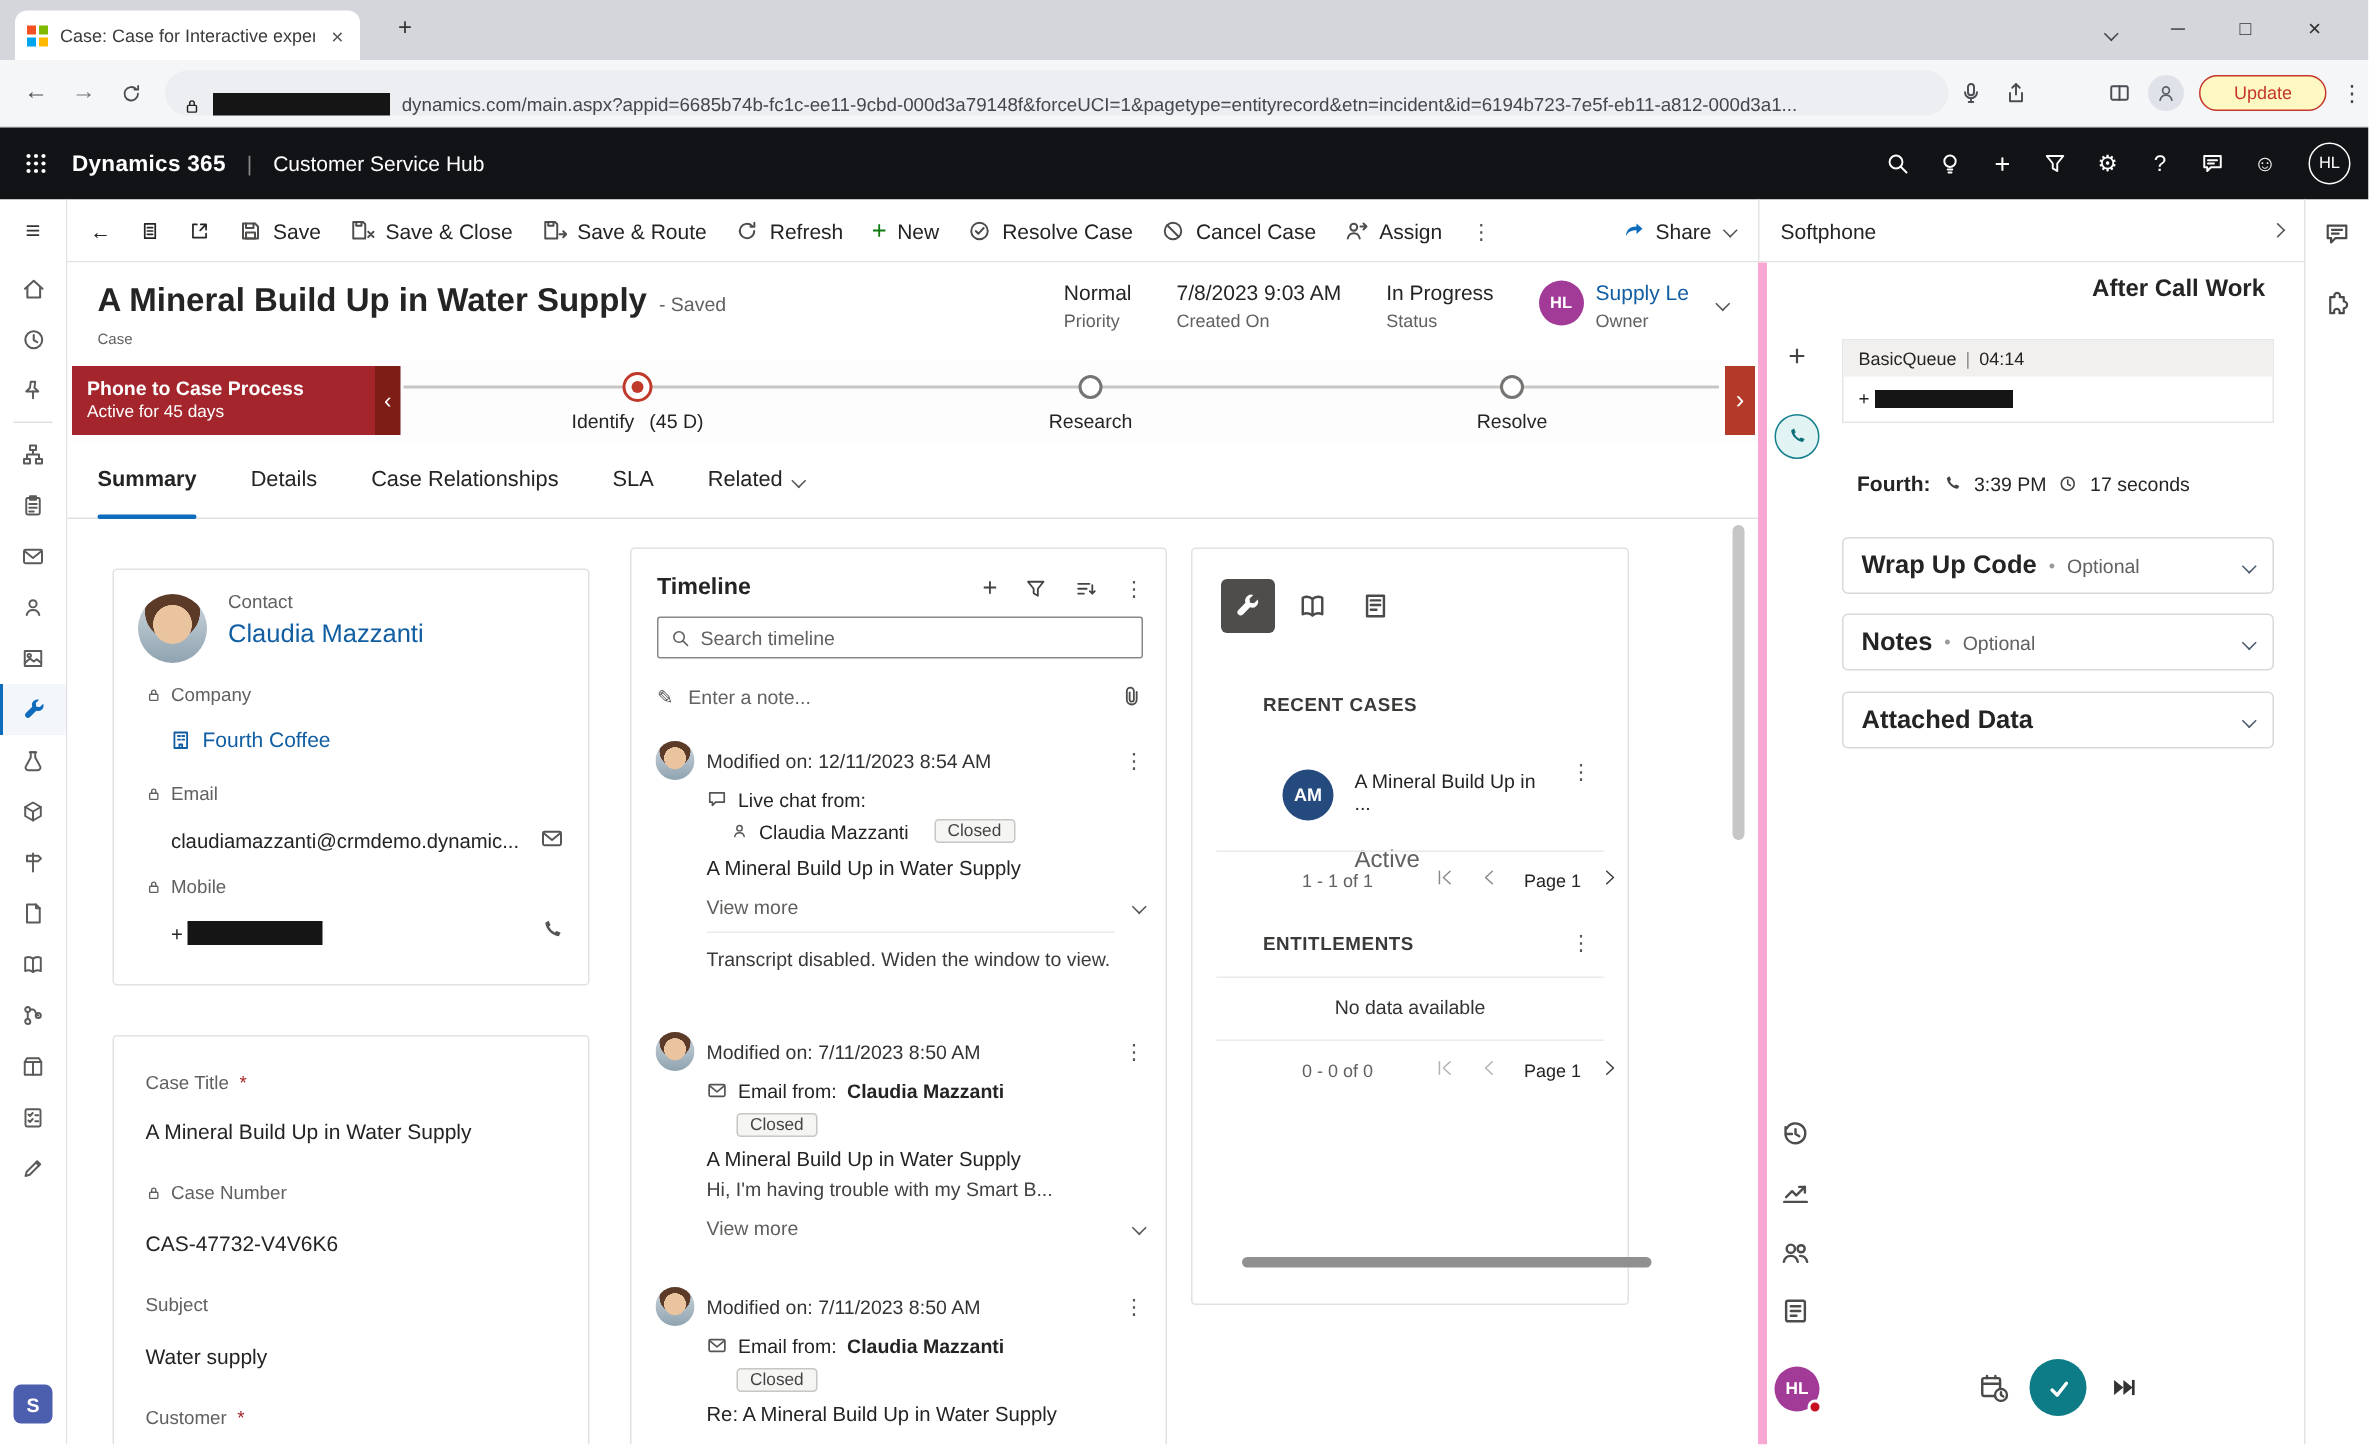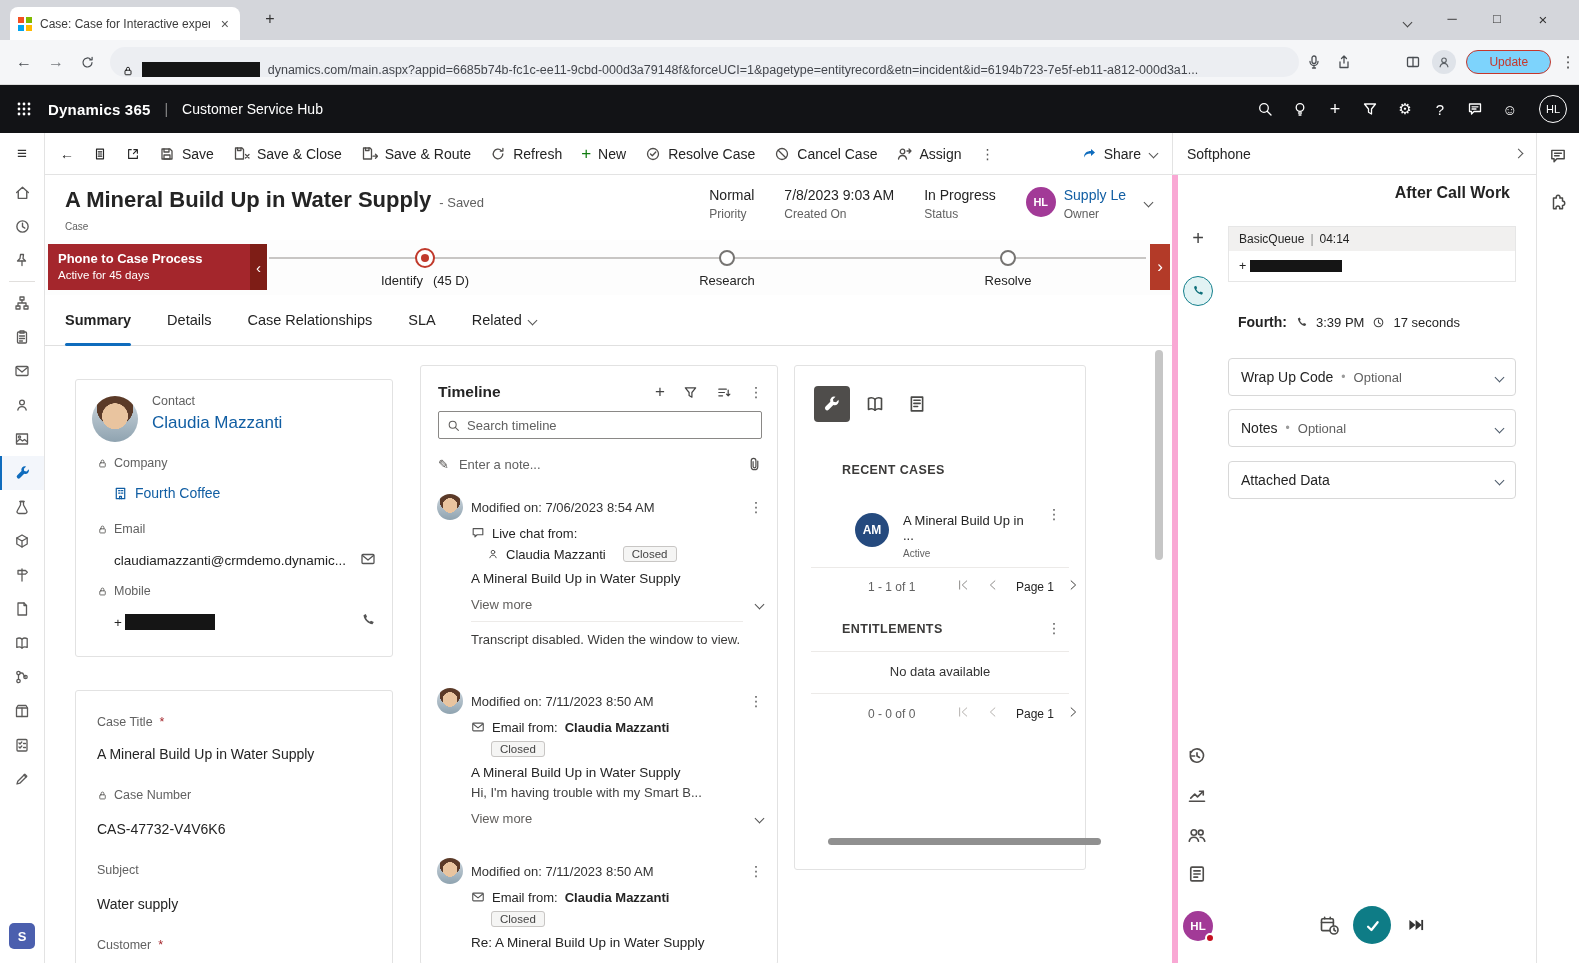--- a/index.html
+++ b/index.html
@@ -20,21 +20,21 @@
 .newtab{left:258px;top:10px;font-size:16px;color:#333;width:24px;text-align:center}
 .wc{top:11px;width:34px;text-align:center;font-size:13px;color:#333}
 .addrbar{left:0;top:40px;width:1579px;height:45px;background:#f5f6f8;border-bottom:1px solid #dcdcdc;display:flex;align-items:center;padding-left:8px}
 .nbtn{width:32px;text-align:center;font-size:16px;color:#4a4e53}
 .nbtn.dim{color:#787c80}
 .urlfield{margin-left:6px;width:1192px;height:30px;background:#eceef2;border-radius:15px;display:flex;align-items:flex-end;padding:0 12px;gap:8px}
 .redact{background:#151515;flex:none}
 .urltext{font-size:12.5px;color:#44474d;white-space:nowrap;overflow:hidden;flex:1}
 .abtn{width:30px;display:flex;justify-content:center;color:#4a4e53}
 .profile{width:24px;height:24px;border-radius:50%;background:#dfe3e9;display:flex;align-items:center;justify-content:center;color:#5c6166;margin:0 4px}
-.update{height:24px;padding:0 22px;border:1px solid #c5372c;color:#c5372c;border-radius:13px;font-size:12px;display:flex;align-items:center;margin:0 6px;background:#7dd3fc;white-space:nowrap}
+.update{height:24px;padding:0 22px;border:1px solid #c5372c;color:#c5372c;border-radius:13px;font-size:12px;display:flex;align-items:center;margin:0 6px;background:#fef9c3;white-space:nowrap}
 .bmenu{width:22px;text-align:center;color:#444;font-size:15px}
 
 .d365nav{left:0;top:85px;width:1579px;height:48px;background:#121316;display:flex;align-items:center;color:#fff}
 .waffle{width:48px;display:flex;justify-content:center}
 .brand{font-size:15px;font-weight:700;letter-spacing:.2px}
 .navdiv{color:#8a8a8a;margin:0 14px;font-size:14px}
 .appname{font-size:14px}
 .navright{margin-left:auto;display:flex;align-items:center;gap:15px;margin-right:12px}
 .nico{width:20px;display:flex;justify-content:center;color:#fff;font-size:15px}
 .navavatar{width:28px;height:28px;border-radius:50%;border:1px solid #fff;display:flex;align-items:center;justify-content:center;font-size:11px;margin-left:4px}
@@ -126,21 +126,21 @@
 .acwtitle{position:absolute;right:26px;top:9px;font-size:16px;font-weight:700}
 .spplus{position:absolute;left:9px;top:52px;width:22px;text-align:center;font-size:20px;color:#444}
 .spphone{position:absolute;left:5px;top:101px;width:30px;height:30px;border-radius:50%;background:#e2f3f4;border:1px solid #15808d;color:#0d6f7a;display:flex;align-items:center;justify-content:center}
 .qblock{position:absolute;left:50px;top:51px;width:288px;border:1px solid #e6e6e6}
 .qbar{height:24px;background:#f1f0ef;display:flex;align-items:center;padding:0 10px;font-size:12px;gap:6px}
 .qbar .sep{color:#8a8a8a}
 .qnum{height:30px;display:flex;align-items:center;padding:0 10px;gap:4px;font-size:12.5px}
 .sumrow{position:absolute;left:60px;top:139px;display:flex;align-items:center;gap:8px;font-size:13px}
 .sumlab{font-size:14px;font-weight:700}
 .acc{position:absolute;left:50px;width:288px;height:38px;border:1px solid #d8d8d8;border-radius:4px;display:flex;align-items:center;padding:0 12px;gap:8px;background:#fff}
-.acl{font-size:14px;font-weight:400}
+.acl{font-size:17px;font-weight:700}
 .acdot{color:#9a9a9a;font-size:12px}
 .ach{font-size:13px;color:#616161}
 .acc .chev{margin-left:auto;color:#4c5a6a}
 .spside{position:absolute;left:9px;width:22px;height:22px;color:#4f4d4b}
 .hlav{position:absolute;left:5px;top:736px;width:30px;height:30px;border-radius:50%;background:#a23a97;color:#fff;font-size:11.5px;font-weight:700;display:flex;align-items:center;justify-content:center}
 .hlav .pdot{position:absolute;right:-2px;bottom:-2px;width:10px;height:10px;border-radius:50%;background:#c50f1f;border:2px solid #fff}
 .ctlcal{position:absolute;left:141px;top:740px;color:#4a4a48}
 .ctlcheck{position:absolute;left:175px;top:731px;width:38px;height:38px;border-radius:50%;background:#0e7c86;display:flex;align-items:center;justify-content:center;color:#fff}
 .ctlskip{position:absolute;left:228px;top:741px;color:#333}
 </style>
@@ -656,21 +656,21 @@
         <span>
             <svg width="15" height="15" viewBox="0 0 16 16">
               <path d="M11.5 4.5v5.5a3.5 3.5 0 0 1-7 0V4a2.5 2.5 0 0 1 5 0v6a1.5 1.5 0 0 1-3 0V5"></path>
             </svg>
           </span>
       </div>
 
       <div class="ent" style="top:128px">
         <div class="erow1">
           <span class="photo pav"></span>
-          <span class="emod">Modified on: 7/06/2023 8:54 AM</span>
+          <span class="emod">Modified on: 12/11/2023 8:54 AM</span>
           <span class="dots">⋮</span>
         </div>
         <div class="ebody">
           <div class="ekind">
               <svg width="14" height="14" viewBox="0 0 16 16" style="color:#555">
                 <path d="M2.5 3h11v7H7l-2.5 2.5V10h-2z"></path>
               </svg>
               <span>Live chat from:</span>
             </div>
           <div class="eperson">
@@ -752,21 +752,21 @@
           <svg width="20" height="20" viewBox="0 0 16 16">
             <rect x="3.5" y="2.5" width="9" height="11"></rect>
             <path d="M5.5 5h5M5.5 7.5h5M5.5 10h3"></path>
           </svg>
         </span>
       <span class="rhead" style="top:97px">RECENT CASES</span>
       <div class="a" style="left:60px;top:147px;right:48px;display:flex;gap:14px">
         <span class="amav">AM</span>
         <span>
             <div style="font-size:13px;color:#242424">A Mineral Build Up in ...</div>
-            <div style="font-size:10px;color:#616161;margin-top:5px">Active</div>
+            <div style="font-size:16px;color:#616161;margin-top:22px">Active</div>
           </span>
       </div>
       <span class="a dots" style="right:24px;top:140px">⋮</span>
       <span class="rcdiv" style="top:201px"></span>
       <span class="pgitem" style="left:73px;top:214px">1 - 1 of 1</span>
       <span class="a" style="left:162px;top:213px;color:#8a8886">
           <svg width="12" height="12" viewBox="0 0 16 16">
             <path d="M3.5 2.5v11M13 2.5L7 8l6 5.5"></path>
           </svg>
         </span>

